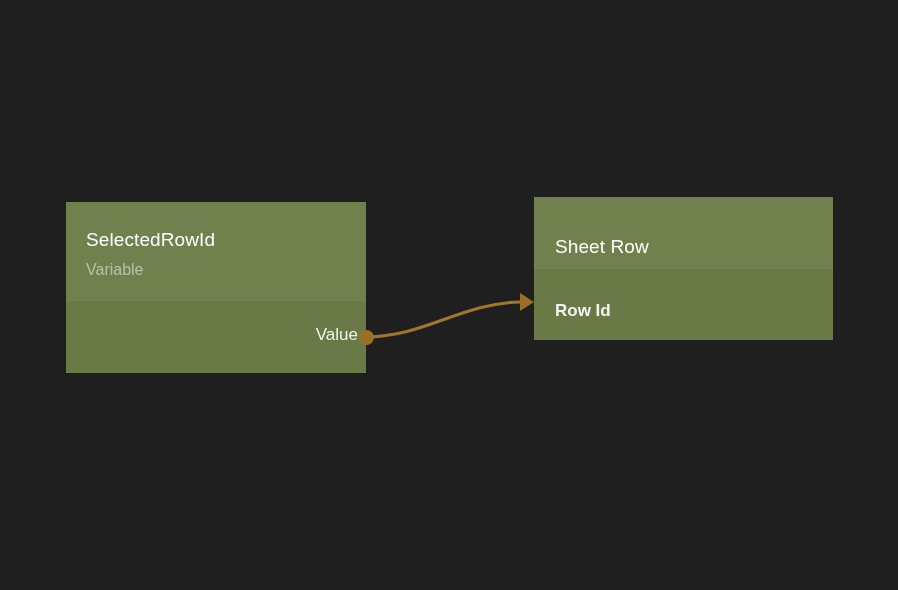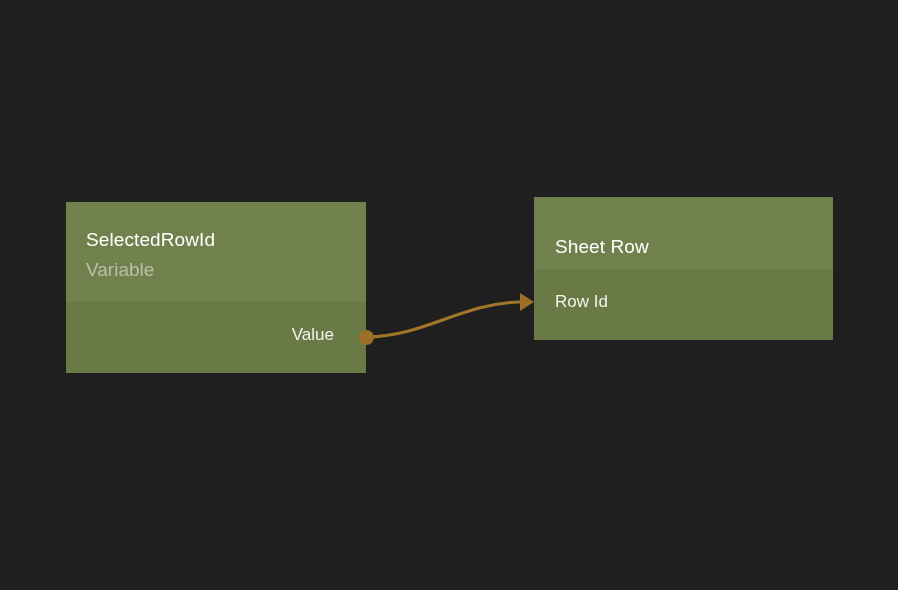--- a/index.html
+++ b/index.html
@@ -47,21 +47,21 @@
   .node-title {
     color: #ffffff;
     font-size: 19px;
     line-height: 19px;
     letter-spacing: 0.1px;
     white-space: nowrap;
     position: absolute;
   }
   .node-subtitle {
     color: #b8c0a6;
-    font-size: 19px;
+    font-size: 16px;
     line-height: 19px;
     white-space: nowrap;
     position: absolute;
   }
   .node-body {
     box-sizing: border-box;
     background: #6a7a47;
     position: relative;
   }
   .divider {
@@ -116,38 +116,38 @@
   <div class="node" style="left:66px; top:202px; width:300px; height:171px;">
 
     <div class="node-header" style="height: 98px; background: rgb(113, 129, 78);">
       <div class="node-title" style="left: 20px; top: 28px; color: rgb(255, 255, 255);">SelectedRowId</div>
       <div class="node-subtitle" style="left: 20px; top: 58px; color: rgb(184, 192, 166);">Variable</div>
     </div>
 
     <div class="node-body" style="height: 73px; background: rgb(106, 122, 71);">
       <div class="divider" style="top:0;"></div>
 
-      <div class="port-row out" style="right:32px; top:24px;">
+      <div class="port-row out" style="right:8px; top:24px;">
         <span class="port-label" style="color: rgb(242, 242, 239);">Value</span>
       </div>
     </div>
 
     <div class="port-dot" style="left: 292.5px; top: 127.5px; background: rgb(156, 111, 39);"></div>
   </div>
 
   <div class="node" style="left:534px; top:197px; width:299px; height:143px;">
 
     <div class="node-header" style="height: 71px; background: rgb(113, 129, 78);">
       <div class="node-title" style="left: 21px; top: 40px; color: rgb(255, 255, 255);">Sheet Row</div>
     </div>
 
     <div class="node-body" style="height: 72px; background: rgb(106, 122, 71);">
       <div class="divider" style="top:0;"></div>
 
-      <div class="port-row in" style="left:21px; top:23px;">
+      <div class="port-row in" style="left:21px; top:32px;font-weight:bold;">
         <span class="port-label" style="color: rgb(242, 242, 239);">Row Id</span>
       </div>
     </div>
 
     <div class="port-arrow" style="left: -14px; top: 96px; border-left-color: rgb(156, 111, 39);"></div>
   </div>
 
 </div>
 
 </body></html>

